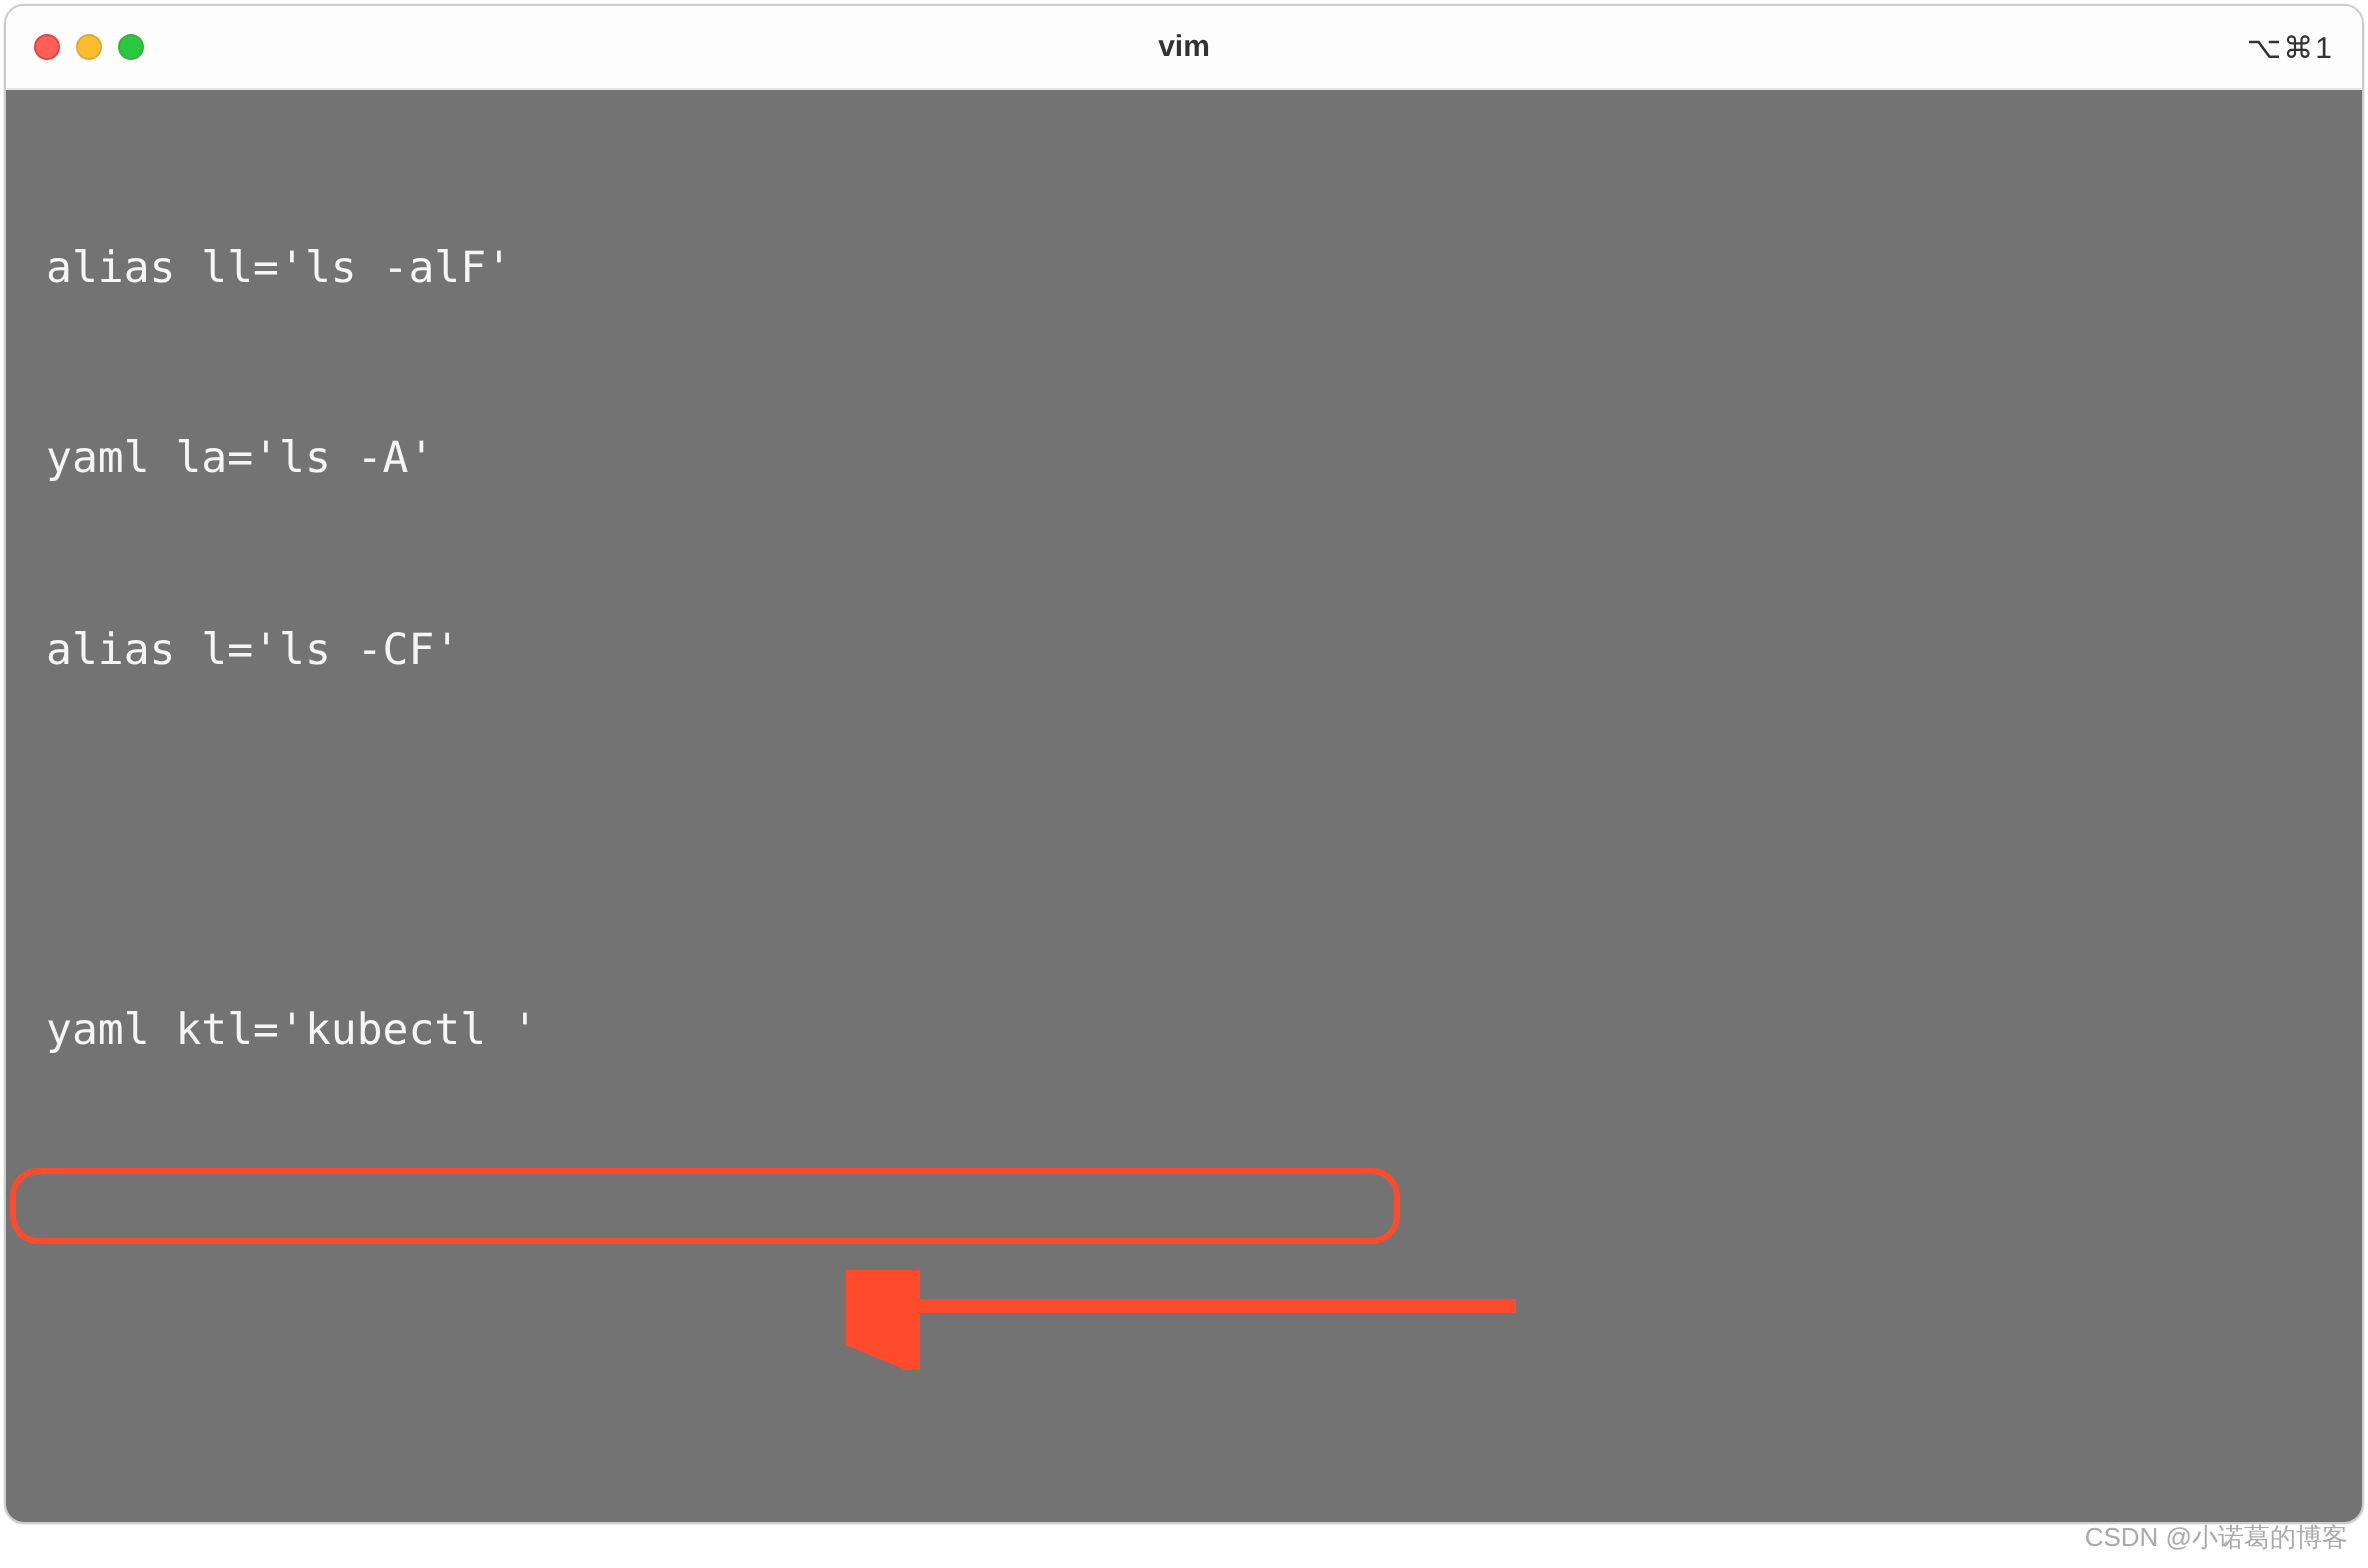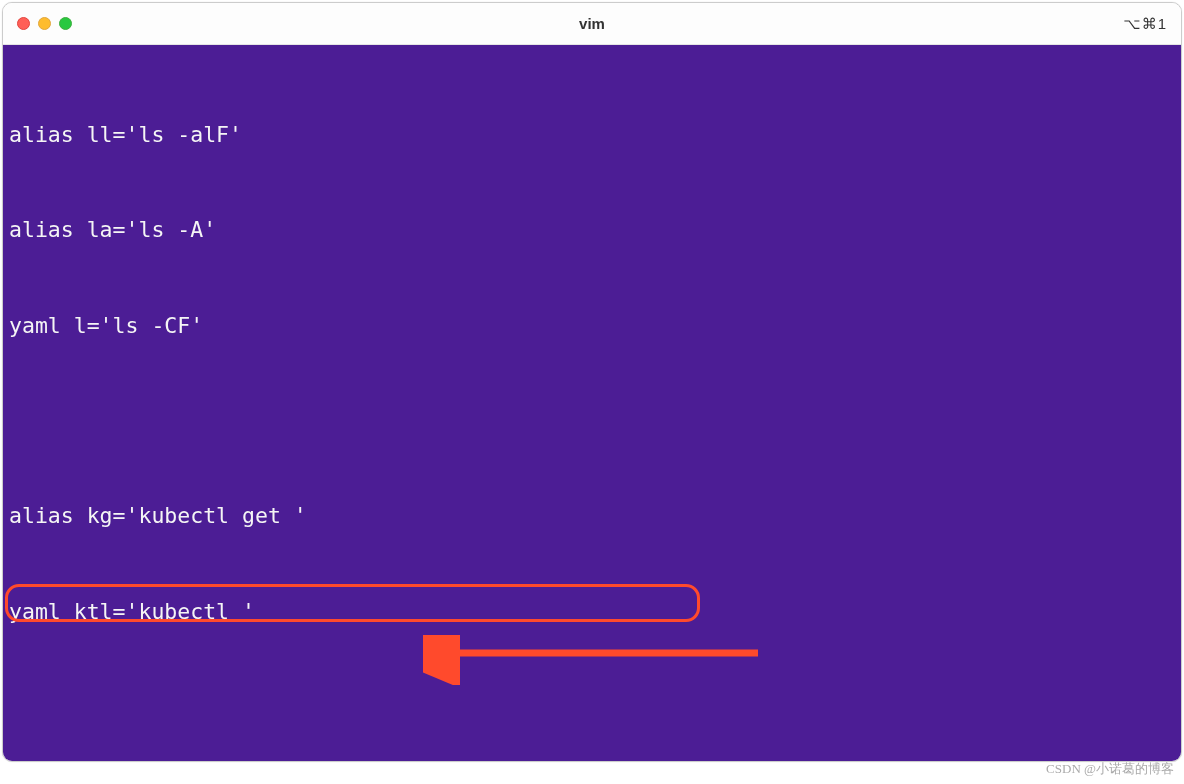--- a/index.html
+++ b/index.html
@@ -54,22 +54,22 @@
     }
     .shortcut {
       margin-left: auto;
       font-size: 15px;
       font-weight: 500;
       color: #333;
       letter-spacing: 1px;
     }
     .terminal {
       flex: 1;
-      background: #4c1d95;
-      padding: 10px 6px;
+      background: #737373;
+      padding: 10px 20px;
       font-family: "Monaco","Menlo","Consolas",monospace;
       font-size: 21.5px;
       line-height: 1.48;
       color: #f5f5f5;
       position: relative;
       white-space: pre-wrap;
       word-break: break-all;
       overflow: hidden;
     }
     .line { min-height: 1.48em; }
@@ -82,42 +82,41 @@
     .arrow-svg {
       position: absolute;
       pointer-events: none;
     }
     .watermark {
       position: absolute;
       bottom: 6px;
       right: 10px;
       font-size: 13px;
       color: #aaa;
-      font-family: Liberation Serif, serif;
+      font-family: Liberation Sans, sans-serif;
     }
   </style>
 </head>
 <body>
 
 <div class="window">
   <div class="titlebar">
     <div class="traffic-lights">
       <div class="light red"></div>
       <div class="light yellow"></div>
       <div class="light green"></div>
     </div>
     <div class="title">vim</div>
     <div class="shortcut">⌥⌘1</div>
   </div>
   <div class="terminal">
     <div class="line">alias ll='ls -alF'</div>
-    <div class="line">alias la='ls -A'</div>
-    <div class="line">yaml l='ls -CF'</div>
+    <div class="line">yaml la='ls -A'</div>
+    <div class="line">alias l='ls -CF'</div>
     <div class="line"></div>
-    <div class="line">alias kg='kubectl get '</div>
     <div class="line">yaml ktl='kubectl '</div>
     
     
     
     
     
     
     
     
     

